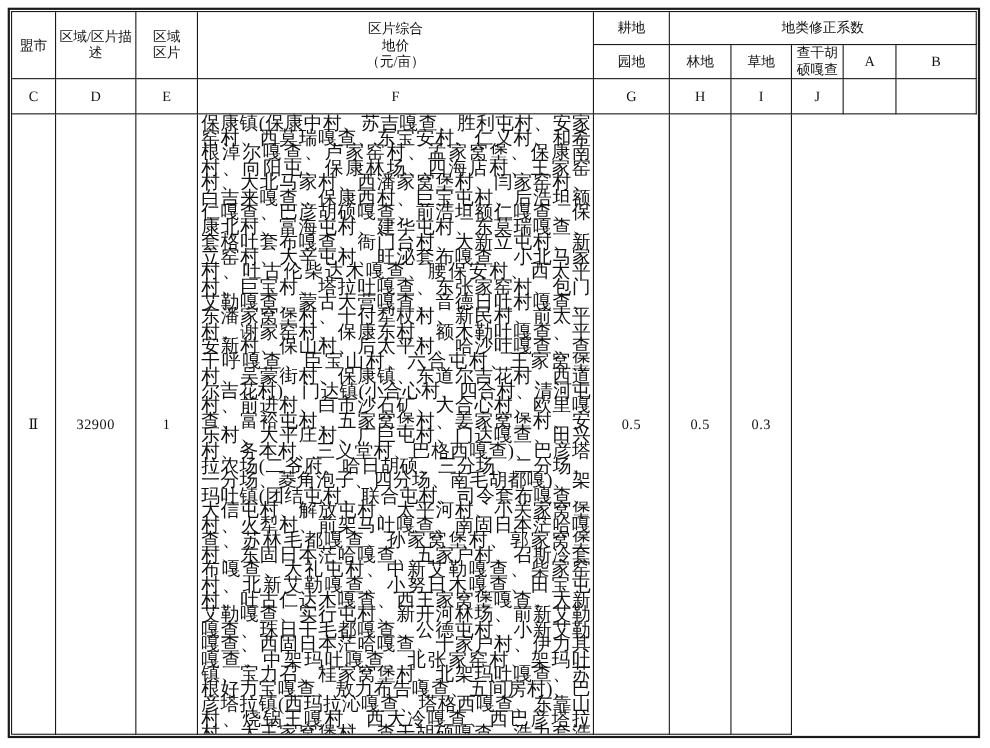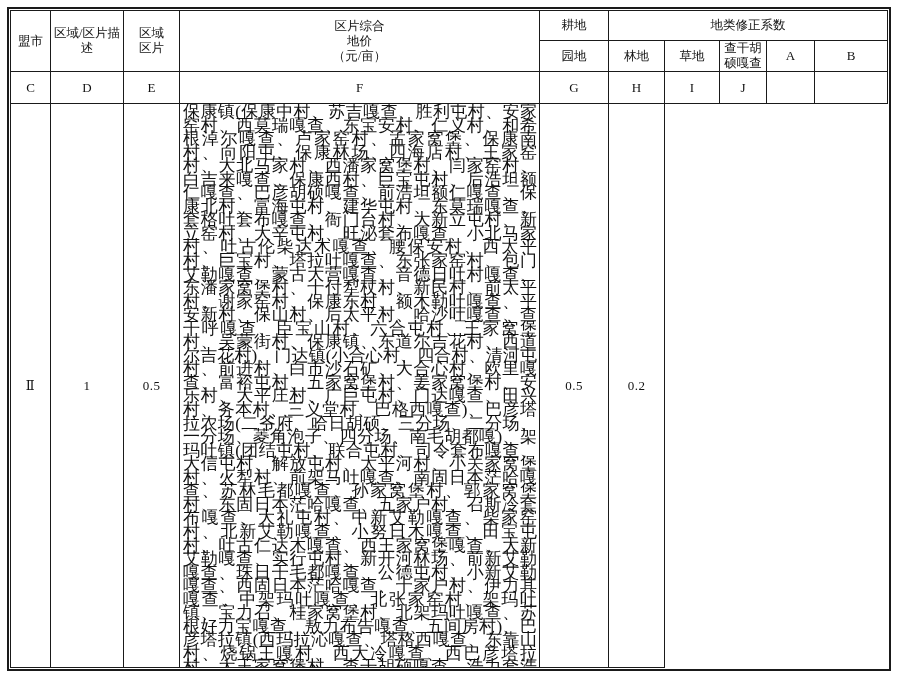--- a/index.html
+++ b/index.html
@@ -65,19 +65,20 @@
     <div class="c letter">F</div>
     <div class="c letter">G</div>
     <div class="c letter">H</div>
     <div class="c letter">I</div>
     <div class="c letter">J</div>
 
     <div class="c val"></div>
     <div class="c val"></div>
     <div class="c val">Ⅱ</div>
     <div class="c desc">保康镇(保康中村、苏吉嘎查、胜利屯村、安家窑村、西莫瑞嘎查、东宝安村、仁义村、和希根淖尔嘎查、卢家窑村、孟家窝堡、保康南村、向阳屯、保康林场、四海店村、王家窑村、大北马家村、西潘家窝堡村、闫家窑村、白吉来嘎查、保康西村、巨宝屯村、后浩坦额仁嘎查、巴彦胡硕嘎查、前浩坦额仁嘎查、保康北村、富海屯村、建华屯村、东莫瑞嘎查、套格吐套布嘎查、衙门台村、大新立屯村、新立窑村、大辛屯村、旺泌套布嘎查、小北马家村、吐古伦柴达木嘎查、腰保安村、西太平村、巨宝村、塔拉吐嘎查、东张家窑村、包门艾勒嘎查、蒙古大营嘎查、音德日吐村嘎查、东潘家窝堡村、十付犁杖村、新民村、前太平村、谢家窑村、保康东村、额木勒吐嘎查、平安新村、保山村、后太平村、哈沙吐嘎查、查干呼嘎查、臣宝山村、六合屯村、王家窝堡村、吴蒙街村、保康镇、东道尔吉花村、西道尔吉花村)、门达镇(小合心村、四合村、清河屯村、前进村、白市沙石矿、大合心村、欧里嘎查、富裕屯村、五家窝堡村、姜家窝堡村、安乐村、大平庄村、广巨屯村、门达嘎查、田兴村、务本村、三义堂村、巴格西嘎查)、巴彦塔拉农场(二爷府、哈日胡硕、三分场、二分场、一分场、菱角泡子、四分场、南毛胡都嘎)、架玛吐镇(团结屯村、联合屯村、司令套布嘎查、大信屯村、解放屯村、太平河村、小关家窝堡村、火犁村、前架马吐嘎查、南固日本茫哈嘎查、苏林毛都嘎查、孙家窝堡村、郭家窝堡村、东固日本茫哈嘎查、五家户村、召斯冷套布嘎查、大礼屯村、中新艾勒嘎查、柴家窑村、北新艾勒嘎查、小努日木嘎查、田宝屯村、吐古仁达木嘎查、西王家窝堡嘎查、大新艾勒嘎查、实行屯村、新开河林场、前新艾勒嘎查、珠日干毛都嘎查、公德屯村、小新艾勒嘎查、西固日本茫哈嘎查、十家户村、伊力其嘎查、中架玛吐嘎查、北张家窑村、架玛吐镇、宝力召、桂家窝堡村、北架玛吐嘎查、苏根好力宝嘎查、敖力布告嘎查、五间房村)、巴彦塔拉镇(西玛拉沁嘎查、塔格西嘎查、东靠山村、烧锅王嘎村、西大冷嘎查、西巴彦塔拉村、大王家窝堡村、查干胡硕嘎查、浩力套浩嘎查、宝日勒岱嘎查、布日顺嘎查、查干淖尔嘎查、苏根艾勒嘎查、敖日其格嘎查、迷仁艾勒嘎查、北巴彦塔拉村、钱浩堤艾勒嘎查、小王家窝堡村、乃仁胡硕嘎查、呼和乌苏嘎查、宝日花嘎查、哈日乌苏嘎查、后瓜西嘎查、七爷艾勒嘎查、东玛拉沁嘎查、乌斯吐嘎查、东大冻嘎查、中玛拉沁嘎查、南巴彦塔拉村、蒙古艾勒嘎查、保安屯村、额伦索克嘎查、西靠山村、小瓦房村、呼和格乐嘎查、唐家窑村、马家窝堡村、乌斯吐林场、东巴彦塔拉村、巴彦塔拉镇、前瓜</div>
+    <div class="c val">32900</div>
     <div class="c val">1</div>
     <div class="c val">0.5</div>
     <div class="c val">0.5</div>
-    <div class="c val">0.2</div>
+    <div class="c val">0.3</div>
 
   </div>
 </div>
 
 </body></html>

